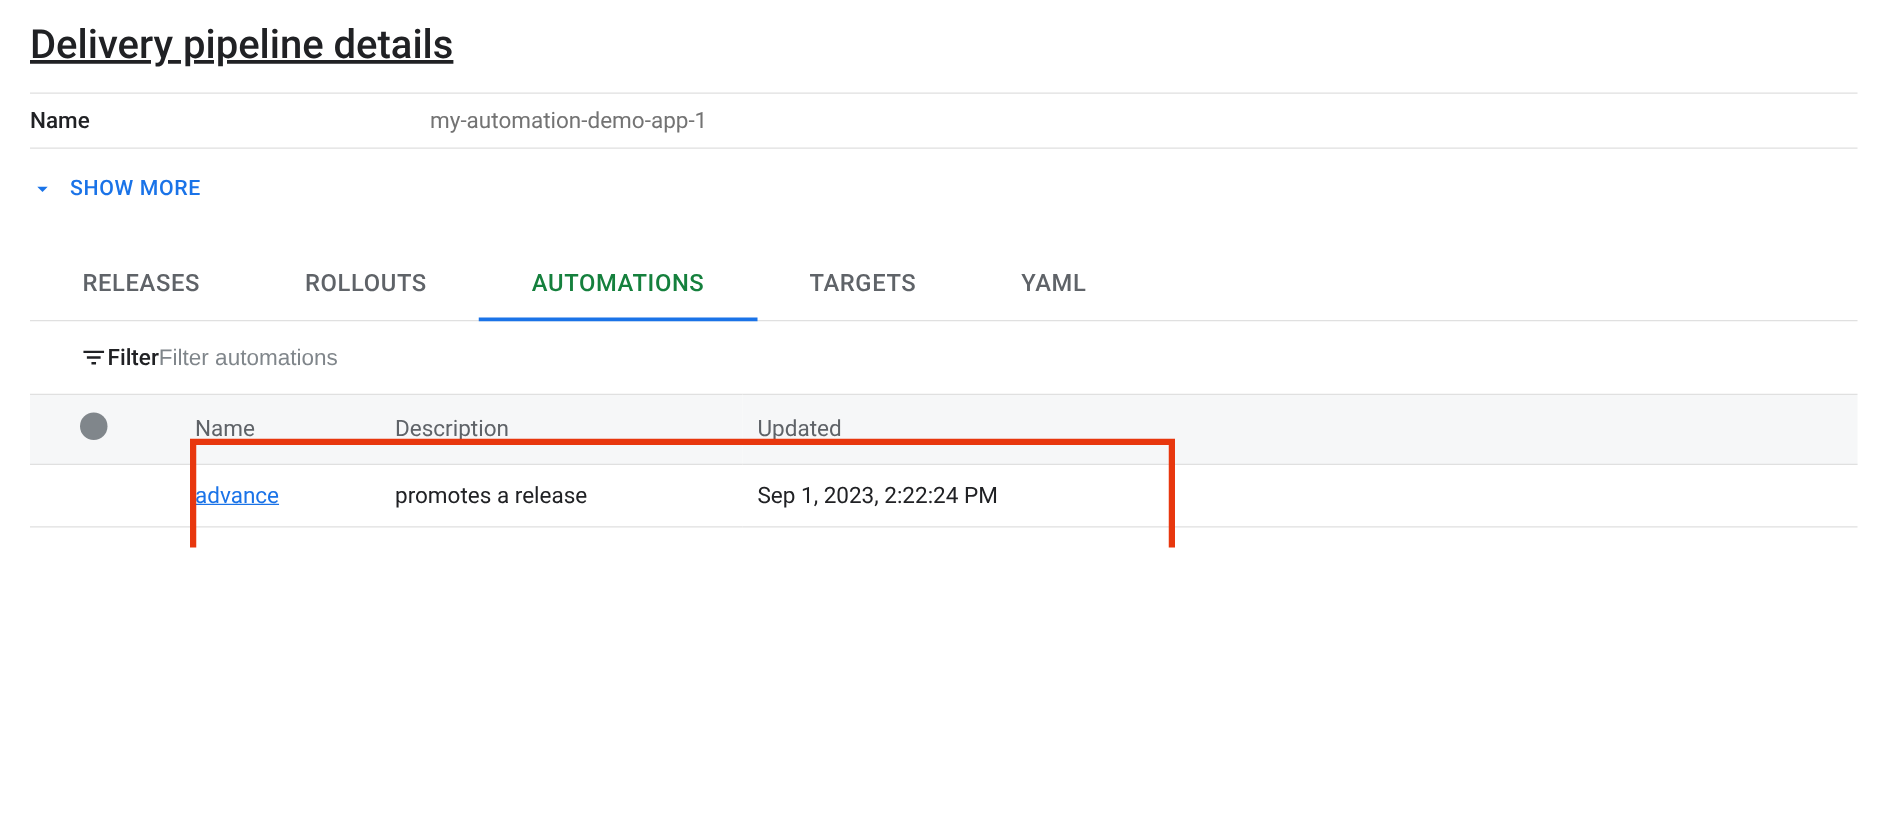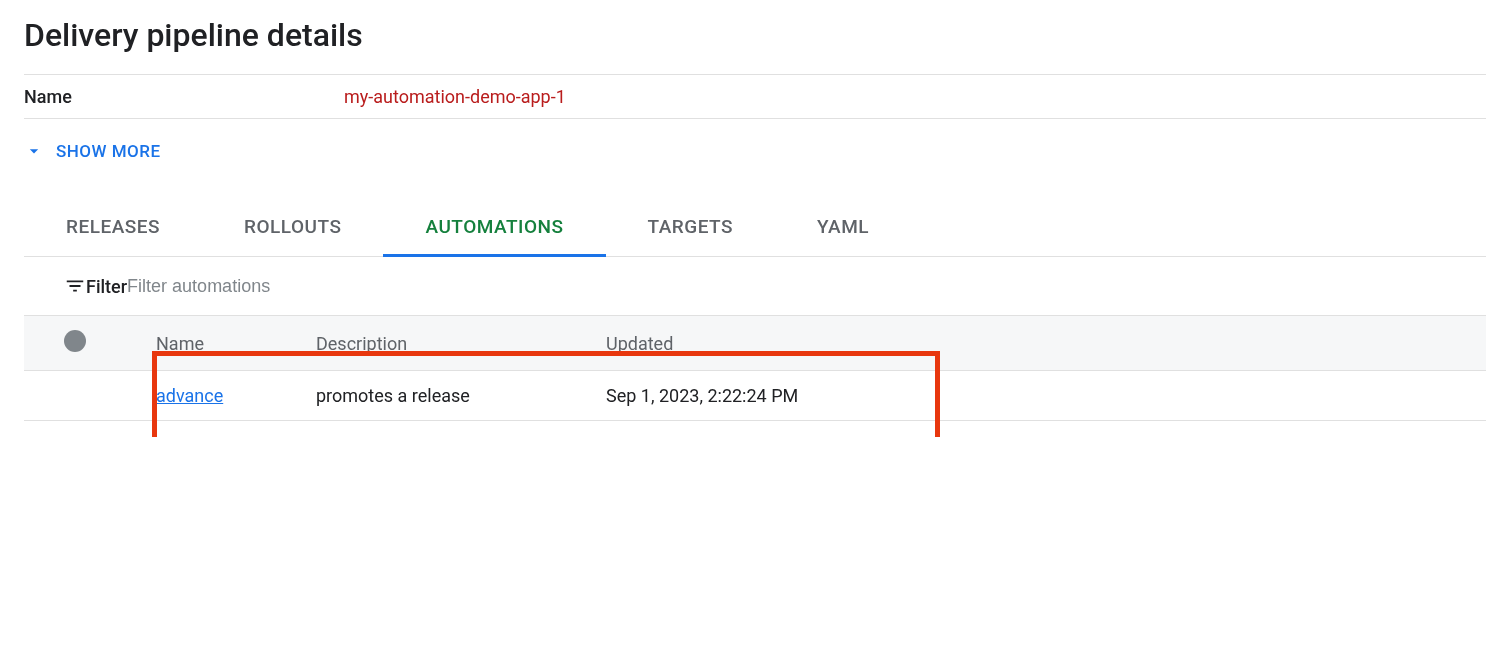--- a/index.html
+++ b/index.html
@@ -7,34 +7,35 @@
       font-family: "Google Sans", Roboto, Arial, sans-serif;
       background: #fff;
       color: #202124;
       padding: 16px 24px;
     }
     .page-title {
       font-size: 32px;
       font-weight: 500;
       color: #202124;
       margin-bottom: 20px;
+      text-decoration: underline;
     }
     .detail-row {
       display: flex;
       border-bottom: 1px solid #e0e0e0;
       padding: 11px 0;
       font-size: 18px;
     }
     .detail-row:first-of-type { border-top: 1px solid #e0e0e0; }
     .detail-label {
       width: 320px;
       font-weight: 500;
       color: #202124;
     }
-    .detail-value { color: #b91c1c; }
+    .detail-value { color: #737373; }
     .show-more {
       margin-top: 22px;
       display: flex;
       align-items: center;
       gap: 12px;
       color: #1a73e8;
       font-size: 17px;
       font-weight: 500;
       letter-spacing: .5px;
       cursor: pointer;

